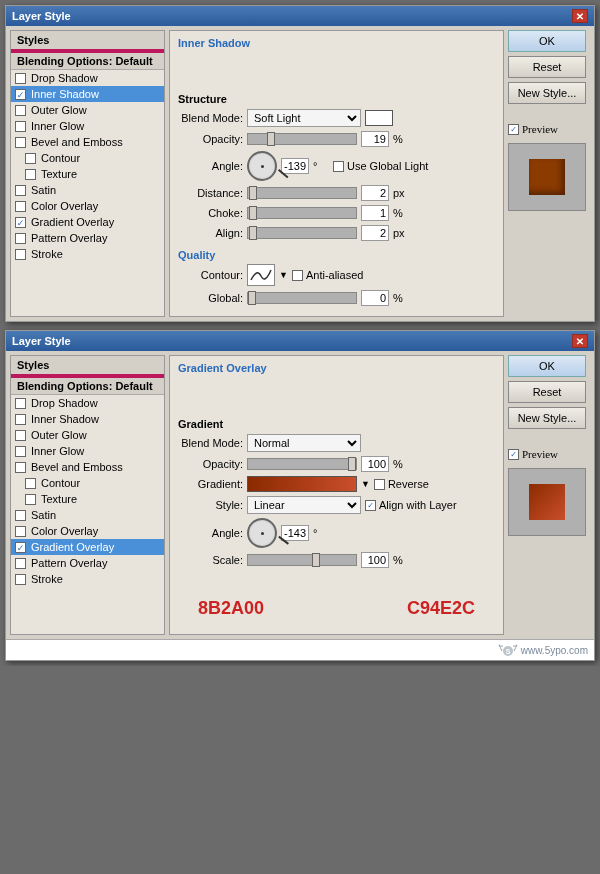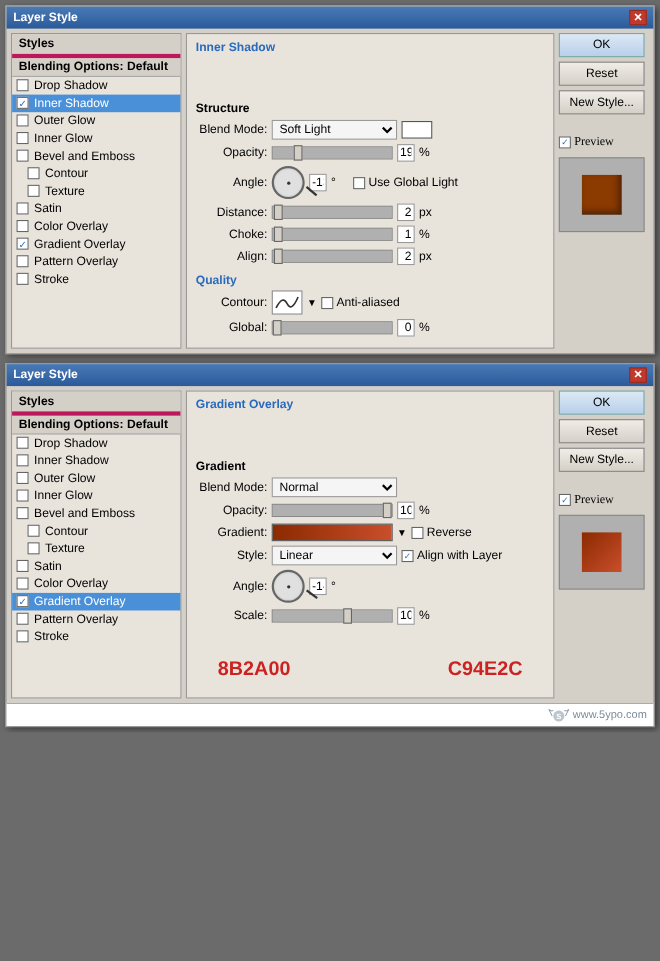--- a/index.html
+++ b/index.html
@@ -64,21 +64,21 @@
       font-size: 11px;
       font-weight: bold;
       border-bottom: 4px solid #be185d;
       background: #d4d0c8;
     }
 
     .left-panel-item {
       padding: 2px 6px 2px 20px;
       cursor: pointer;
       display: flex;
-      align-items: flex-start;
+      align-items: flex-end;
       gap: 4px;
       font-size: 11px;
       color: #000;
       position: relative;
     }
 
     .left-panel-item.active {
       background: #4a90d9;
       color: white;
     }
@@ -182,21 +182,21 @@
     input[type=range].slider::-webkit-slider-thumb {
       -webkit-appearance: none;
       width: 8px;
       height: 14px;
       background: #d4d0c8;
       border: 1px solid #666;
       cursor: pointer;
     }
 
     .value-input {
-      width: 16px;
+      width: 28px;
       height: 16px;
       font-size: 11px;
       border: 1px solid #999;
       text-align: right;
       padding: 0 2px;
     }
 
     .unit-label {
       font-size: 11px;
       width: 16px;

